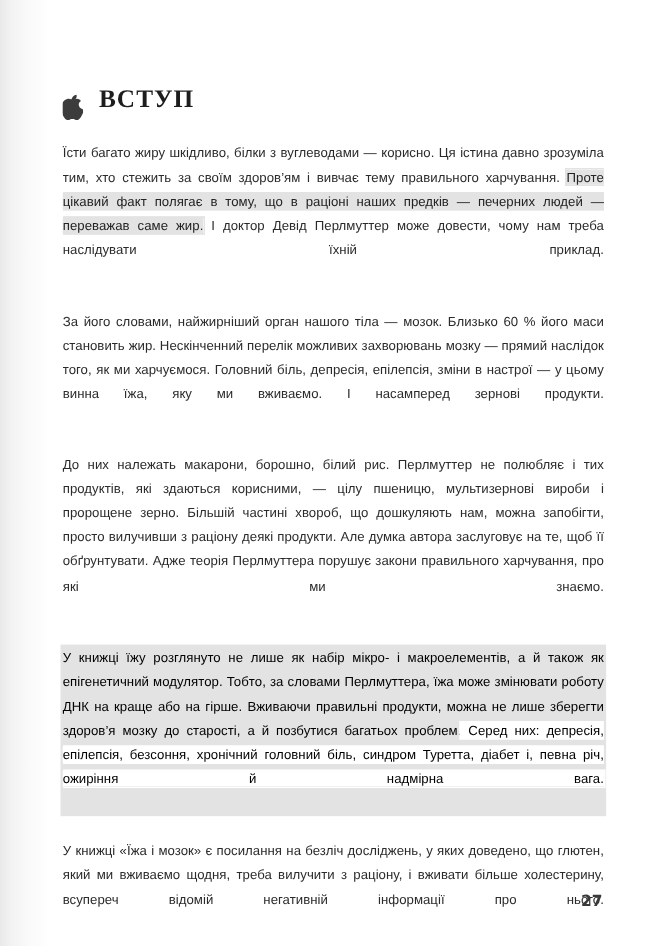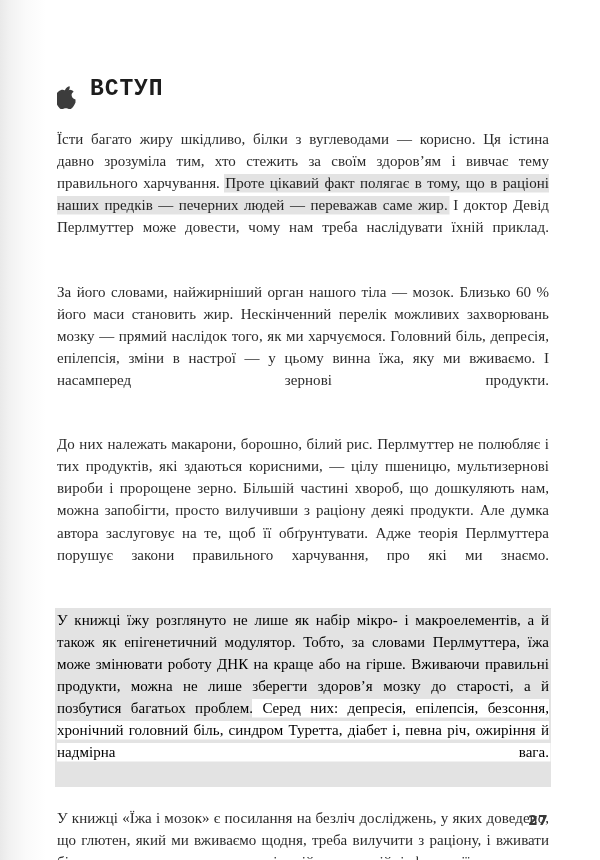--- a/index.html
+++ b/index.html
@@ -46,36 +46,36 @@
     height: 34px;
   }
   .apple-icon {
     width: 20px;
     height: 23px;
     display: block;
     flex: 0 0 auto;
     margin-top: 2px;
   }
   .heading-text {
-    font-family: Liberation Mono, monospace;
+    font-family: Liberation Serif, serif;
     font-size: 23px;
     font-weight: bold;
     letter-spacing: 0.9px;
     color: #1d1d1d;
     line-height: 1;
   }
 
   
   .body-copy {
     margin-top: 22px;
   }
   p.para {
     margin: 0 0 20px 0;
-    font-family: Liberation Serif, serif;
-    font-size: 15px;
+    font-family: Liberation Sans, sans-serif;
+    font-size: 12px;
     line-height: 22.1px;
     color: #2b2b2b;
     text-align: justify;
     text-justify: inter-word;
     letter-spacing: 0.03px;
     word-spacing: 0.1px;
   }
   p.para:last-of-type {
     margin-bottom: 0;
   }

